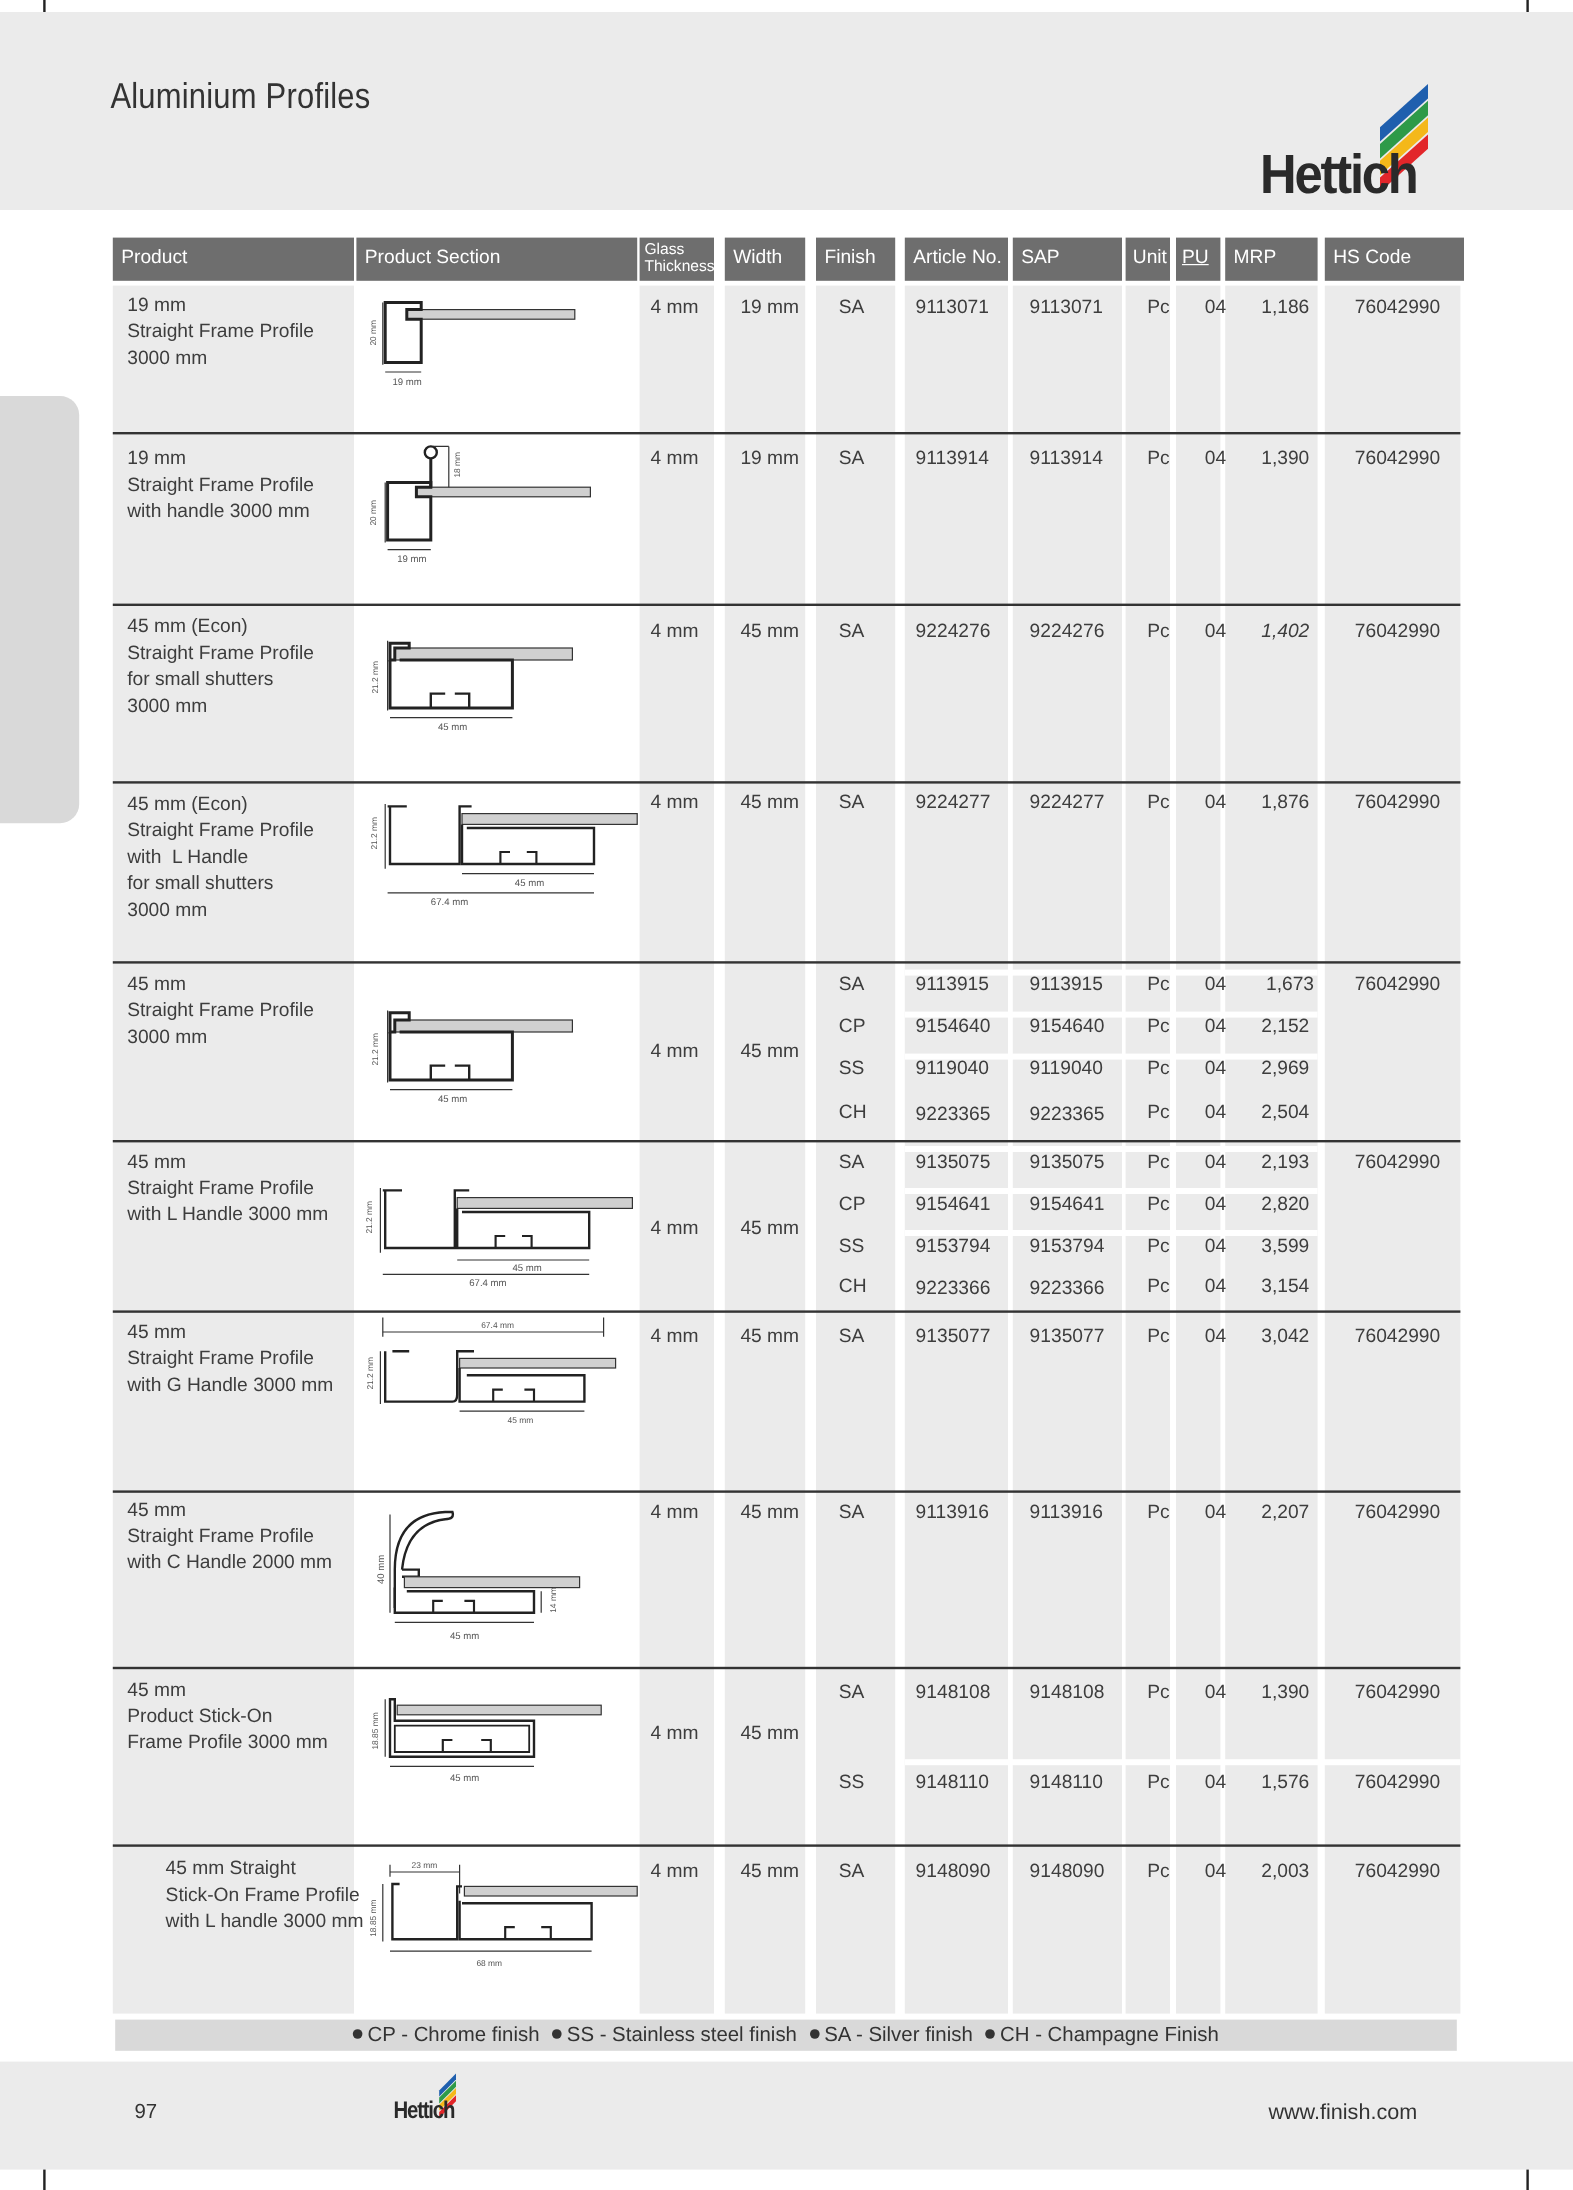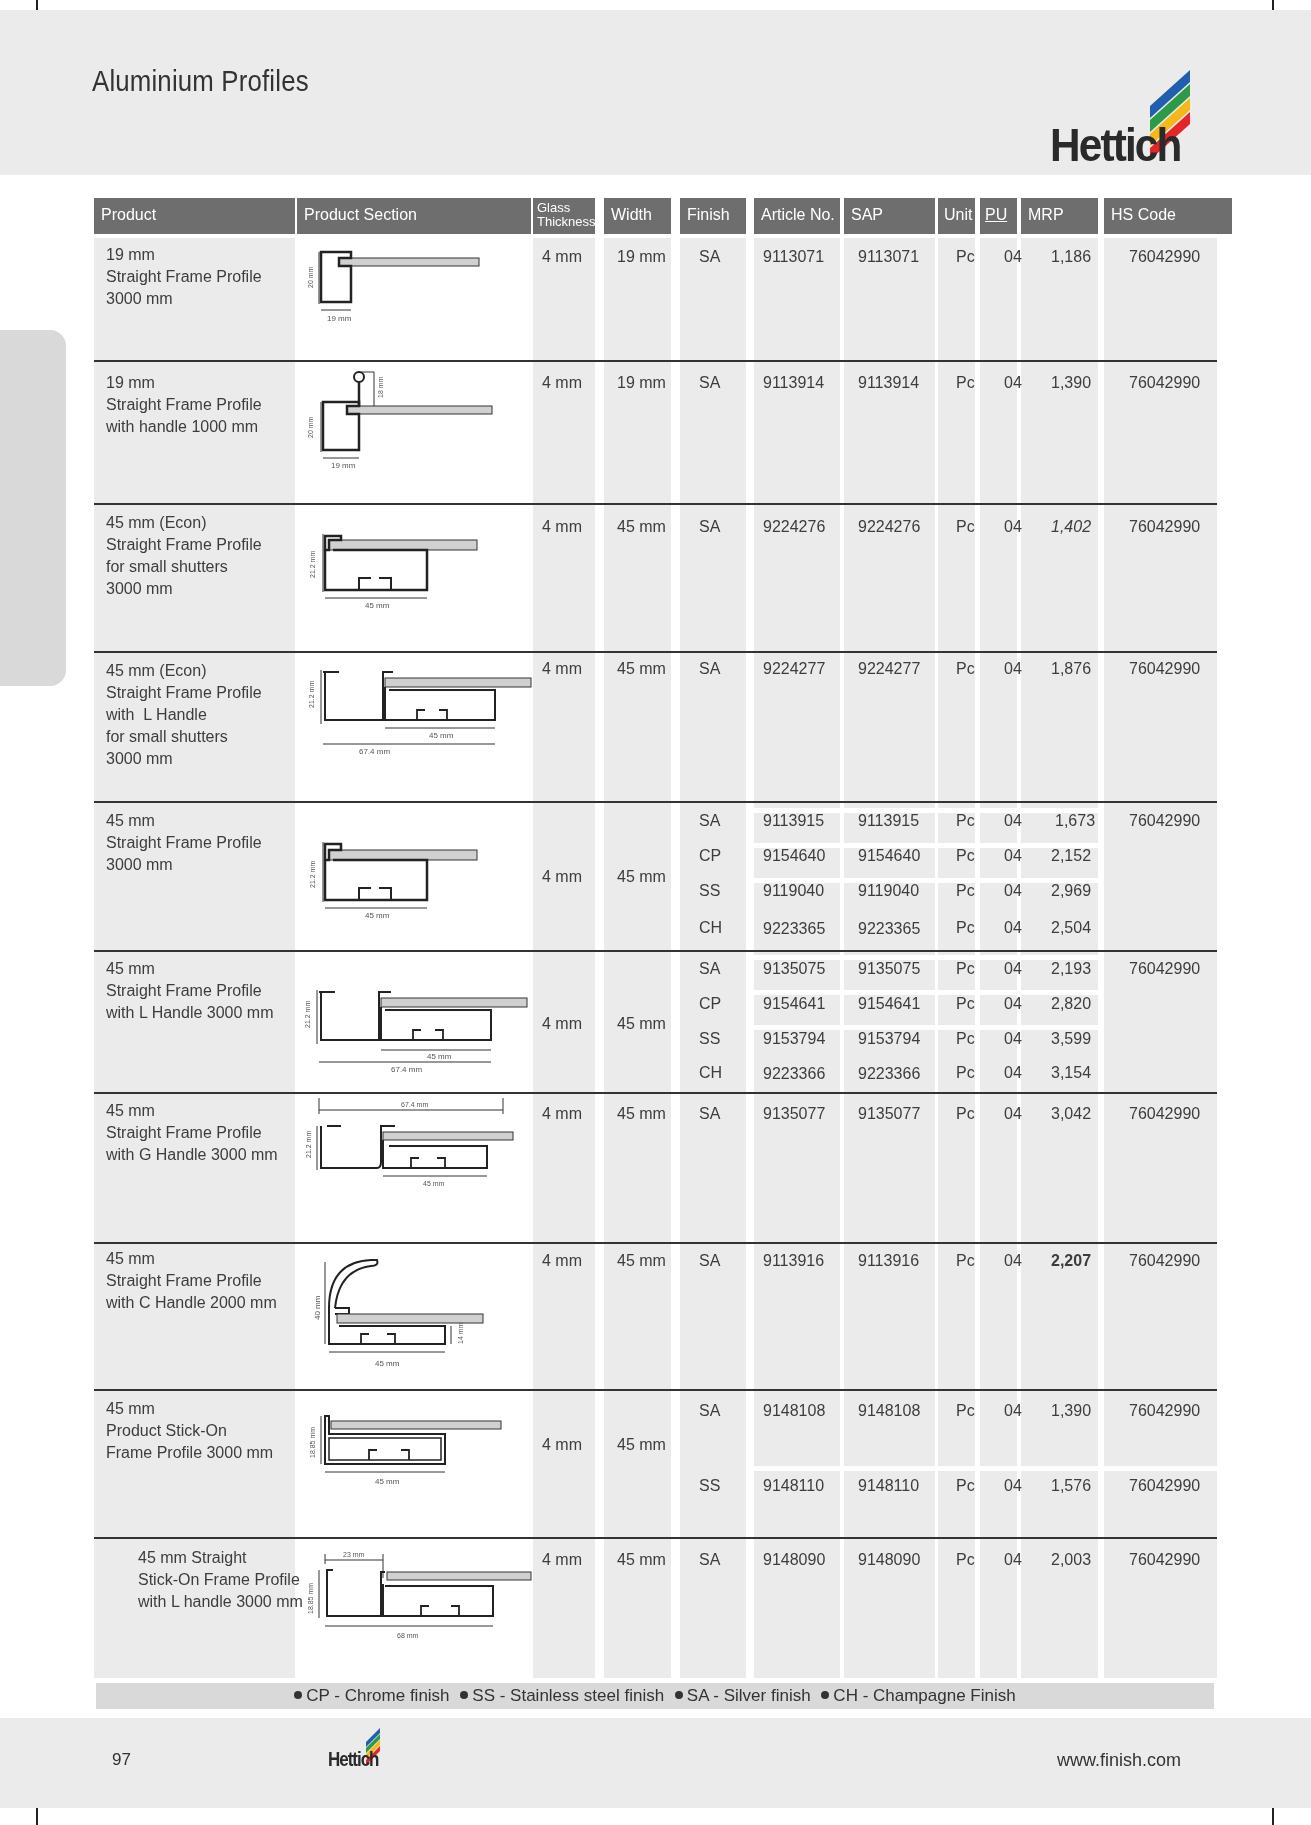--- a/index.html
+++ b/index.html
@@ -89,21 +89,21 @@
     <div>Glass</div>
     <div>Thickness</div>
   </div>
   <div class="hdr-cell" style="left:510px;width:67px;">Width</div>
   <div class="hdr-cell" style="left:586px;width:66px;">Finish</div>
   <div class="hdr-cell" style="left:660px;width:86px;">Article No.</div>
   <div class="hdr-cell" style="left:750px;width:91px;">SAP</div>
   <div class="hdr-cell" style="left:844px;width:37px;padding-left:6px;">Unit</div>
   <div class="hdr-cell" style="left:886px;width:37px;padding-left:5px;text-decoration:underline;">PU</div>
   <div class="hdr-cell" style="left:927px;width:77px;">MRP</div>
-  <div class="hdr-cell" style="left:1010px;width:128px;">HS Code</div>
+  <div class="hdr-cell" style="left:1010px;width:116px;">HS Code</div>
 
   <div class="row-line" style="top:162px;"></div>
   <div class="row-line" style="top:305px;"></div>
   <div class="row-line" style="top:453px;"></div>
   <div class="row-line" style="top:603px;"></div>
   <div class="row-line" style="top:752px;"></div>
   <div class="row-line" style="top:894px;"></div>
   <div class="row-line" style="top:1044px;"></div>
   <div class="row-line" style="top:1191px;"></div>
   <div class="row-line" style="top:1339px;"></div>
@@ -137,21 +137,21 @@
   <div class="cell" style="left:669px;top:48px;">9113071</div>
   <div class="cell" style="left:764px;top:48px;">9113071</div>
   <div class="cell" style="left:862px;top:48px;">Pc</div>
   <div class="cell" style="left:910px;top:48px;">04</div>
   <div class="cell" style="left:957px;top:48px;">1,186</div>
   <div class="cell" style="left:1035px;top:48px;">76042990</div>
 
   <div class="prod-name" style="left:12px;top:174px;">
     <div>19 mm</div>
     <div>Straight Frame Profile</div>
-    <div>with handle 1000 mm</div>
+    <div>with handle 3000 mm</div>
   </div>
   <div class="diagram" style="left:205px;top:168px;">
     <svg width="230" height="110" viewBox="0 0 230 110">
       <circle cx="60" cy="11" r="5" fill="none" stroke="#222" stroke-width="2"></circle>
       <line x1="60" y1="16" x2="60" y2="40" stroke="#222" stroke-width="2.5"></line>
       <rect x="48" y="40" width="145" height="8" fill="#d0d0d0" stroke="#333" stroke-width="1"></rect>
       <path d="M24 36 H60 V40 H48 V48 H60 V84 H24 Z" fill="none" stroke="#222" stroke-width="2.5"></path>
       <line x1="22" y1="36" x2="22" y2="86" stroke="#333" stroke-width="1"></line>
       <line x1="62" y1="6" x2="75" y2="6" stroke="#333" stroke-width="1"></line>
       <line x1="75" y1="6" x2="75" y2="40" stroke="#333" stroke-width="1"></line>
@@ -381,21 +381,21 @@
       <text x="164" y="96" font-size="7" fill="#555" transform="rotate(-90 164 96)" font-family="Liberation Sans, sans-serif">14 mm</text>
     </svg>
   </div>
   <div class="cell" style="left:448px;top:1052px;">4 mm</div>
   <div class="cell" style="left:523px;top:1052px;">45 mm</div>
   <div class="cell" style="left:605px;top:1052px;">SA</div>
   <div class="cell" style="left:669px;top:1052px;">9113916</div>
   <div class="cell" style="left:764px;top:1052px;">9113916</div>
   <div class="cell" style="left:862px;top:1052px;">Pc</div>
   <div class="cell" style="left:910px;top:1052px;">04</div>
-  <div class="cell" style="left:957px;top:1052px;font-weight:bold;">2,207</div>
+  <div class="cell" style="left:957px;top:1052px;">2,207</div>
   <div class="cell" style="left:1035px;top:1052px;">76042990</div>
 
   <div class="prod-name" style="left:12px;top:1200px;">
     <div>45 mm</div>
     <div>Product Stick-On</div>
     <div>Frame Profile 3000 mm</div>
   </div>
   <div class="diagram" style="left:205px;top:1210px;">
     <svg width="234" height="90" viewBox="0 0 234 90">
       <rect x="32" y="13" width="170" height="8" fill="#d0d0d0" stroke="#333" stroke-width="1"></rect>

